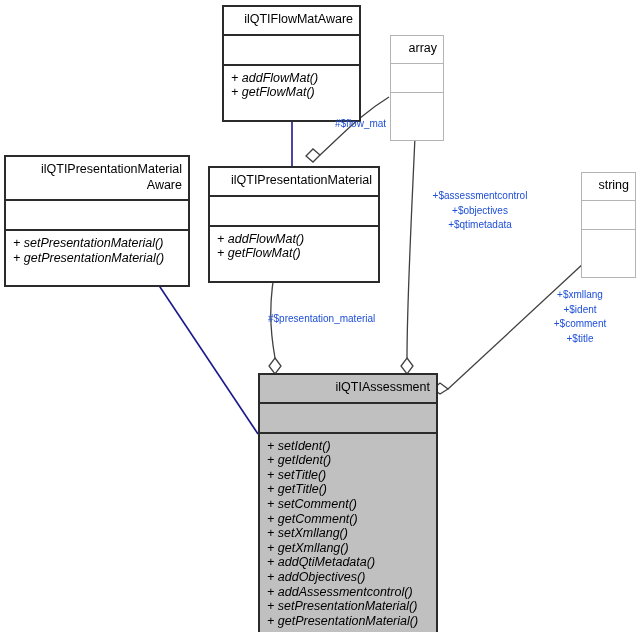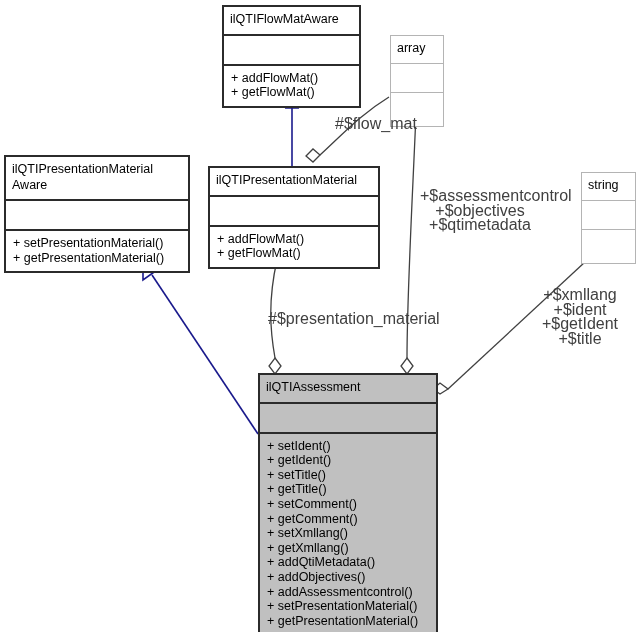--- a/index.html
+++ b/index.html
@@ -28,54 +28,55 @@
     box-sizing: border-box;
     background: #ffffff;
     border: 1px solid #000000;
     z-index: 5;
   }
   .uml-box.strong { border: 2px solid #2b2b2b; }
   .uml-box.weak   { border: 1px solid #b4b4b4; }
   .uml-box.filled { background: #c0c0c0; }
 
   .uml-name {
-    text-align: left;
+    text-align: right;
     font-size: 12.5px;
     color: #000000;
     padding: 5px 6px 6px 6px;
     line-height: 1.25;
     white-space: pre-line;
   }
   .uml-div {
     border-top: 1px solid #000000;
     height: 0;
     font-size: 0;
   }
   .uml-box.weak .uml-div { border-top: 1px solid #b4b4b4; }
   .uml-box.strong .uml-div { border-top: 2px solid #2b2b2b; }
 
   .uml-attrs {
     min-height: 22px;
     padding: 3px 6px;
   }
   .uml-ops {
-    padding: 5px 7px 6px 7px;
+    padding: 5px 7px 20px 7px;
+    font-style: italic;
   }
   .uml-ops .member,
   .uml-attrs .member {
     font-size: 12.5px;
     color: #000000;
     line-height: 14.6px;
     white-space: nowrap;
   }
 
   .edge-label {
     position: absolute;
-    font-size: 16px;
-    color: #404040;
+    font-size: 10px;
+    color: #1d4ed8;
     line-height: 14.6px;
     white-space: pre-line;
     z-index: 6;
   }
   .edge-label.center { text-align: center; }
 </style>
 </head>
 <body>
 
 <div id="diagram-root">
@@ -188,16 +189,16 @@
   <div class="edge-label" style="left:335px; top:117px;">#$flow_mat</div>
 
   <div class="edge-label center" style="left:420px; top:189px; width:120px;text-align:center;">+$assessmentcontrol
 +$objectives
 +$qtimetadata</div>
 
   <div class="edge-label" style="left:268px; top:312px;text-align:center;">#$presentation_material</div>
 
   <div class="edge-label center" style="left:528px; top:288px; width:104px;">+$xmllang
 +$ident
-+$getIdent
++$comment
 +$title</div>
 
 </div>
 
 </body></html>

